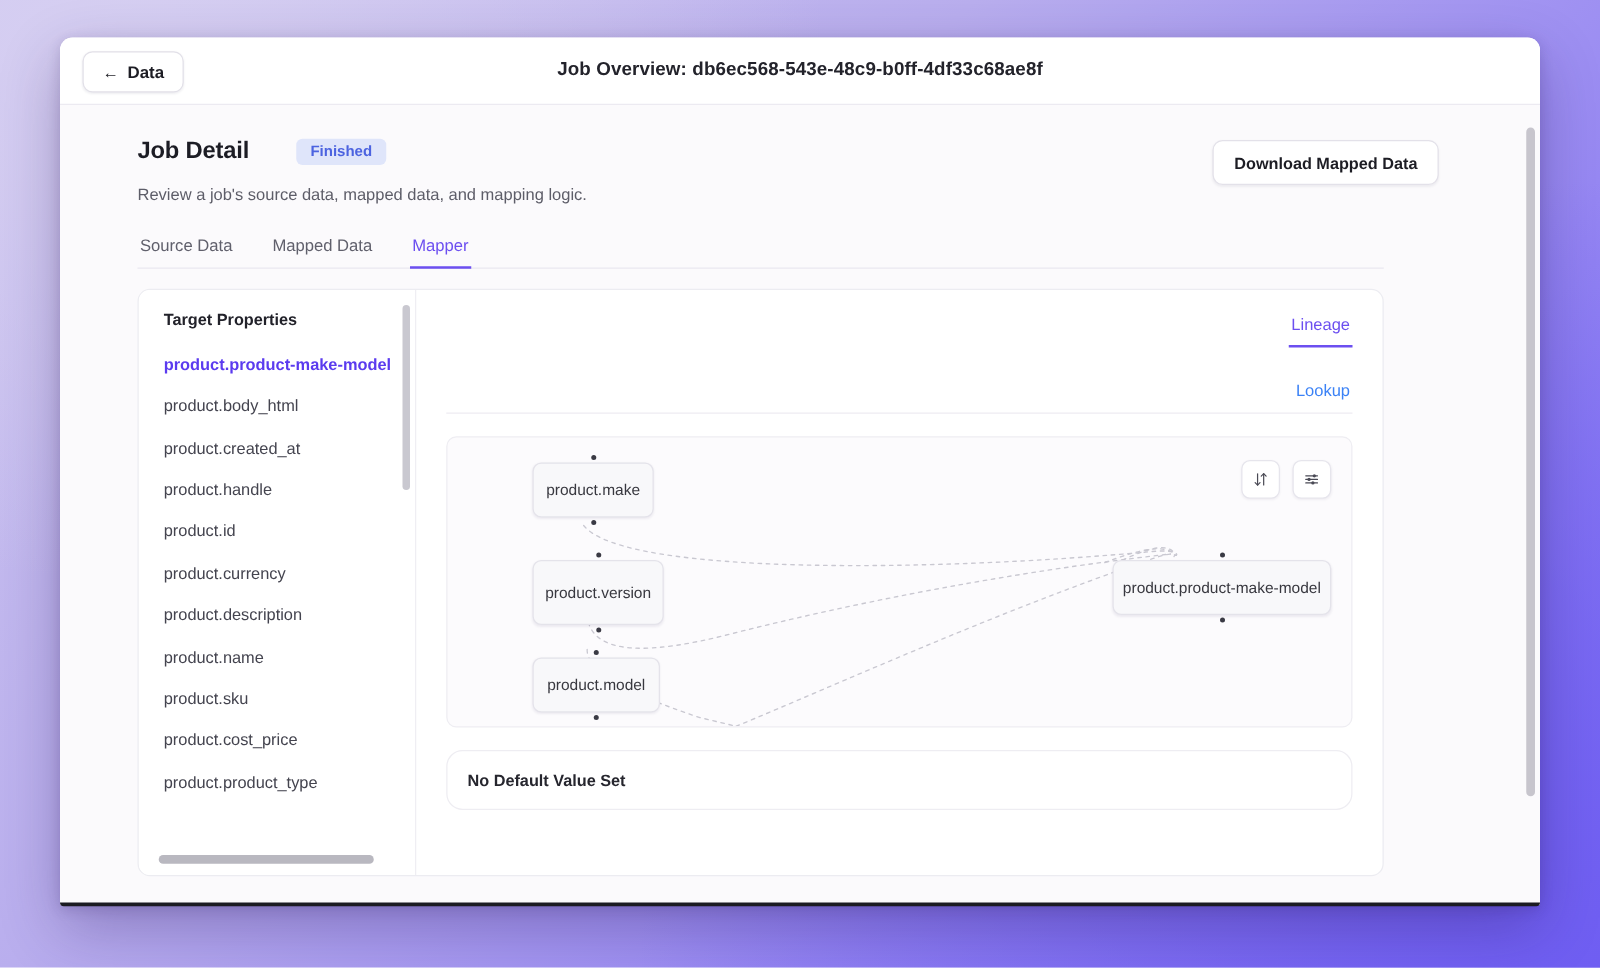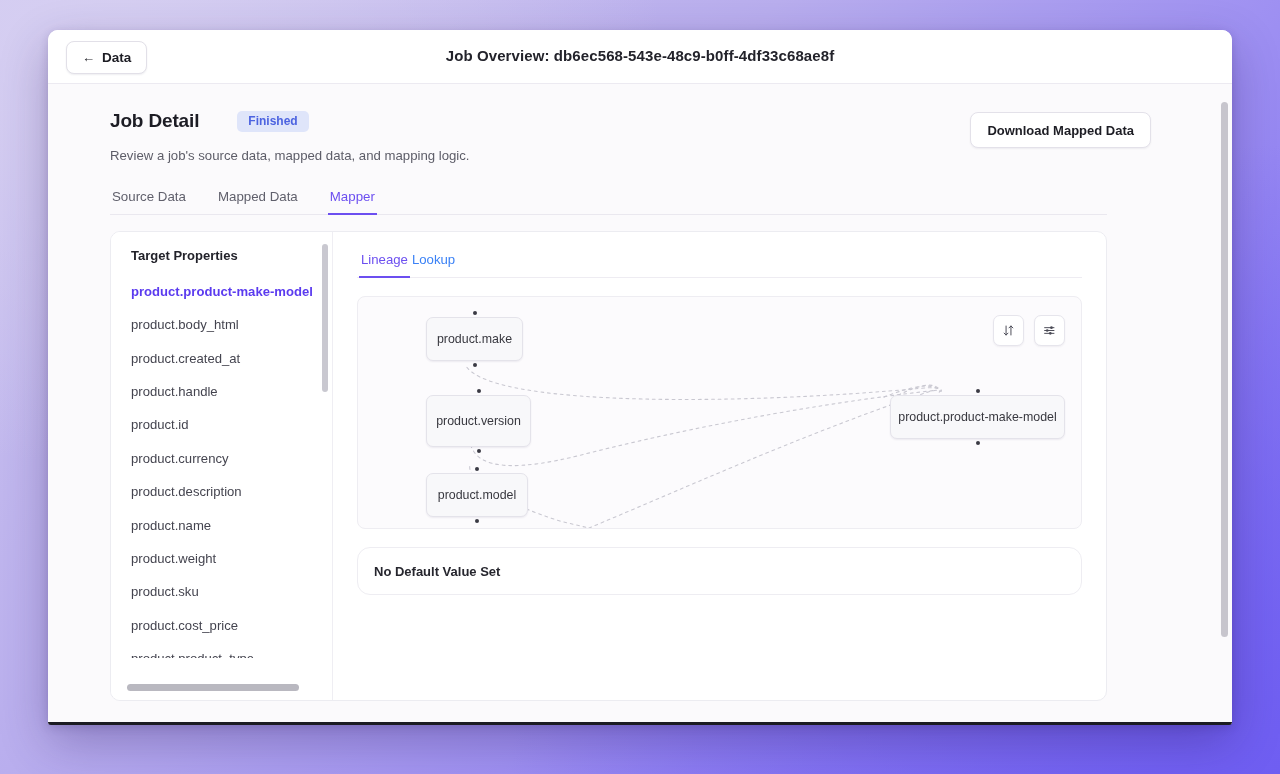--- a/index.html
+++ b/index.html
@@ -202,23 +202,24 @@
     background: #b9b8c0; border-radius: 4px;
   }
 
   
   #right-pane {
     flex: 1 1 auto;
     padding: 18px 24px 24px 24px;
     position: relative;
   }
   #sub-tabs {
-    display: flex; align-items: flex-end; 
+    display: flex; align-items: flex-end; gap: 26px;
     border-bottom: 1px solid #eeecf2;
     padding-left: 2px;
+    flex-direction: column;
   }
   .subtab {
     padding: 2px 2px 9px;
     font-size: 13.2px; color: #3b82f6;
     cursor: pointer;
     border-bottom: 2px solid transparent;
     margin-bottom: -1px;
   }
   .subtab.active { color: #6c4ff0; border-bottom-color: #6c4ff0; }
 
@@ -352,23 +353,20 @@
               <span>product.id</span>
             </div>
             <div class="prop-item">
               <span>product.currency</span>
             </div>
             <div class="prop-item">
               <span>product.description</span>
             </div>
             <div class="prop-item">
               <span>product.name</span>
-            </div>
-            <div class="prop-item">
-              <span>product.weight</span>
             </div>
             <div class="prop-item">
               <span>product.sku</span>
             </div>
             <div class="prop-item">
               <span>product.cost_price</span>
             </div>
             <div class="prop-item">
               <span>product.product_type</span>
             </div>

